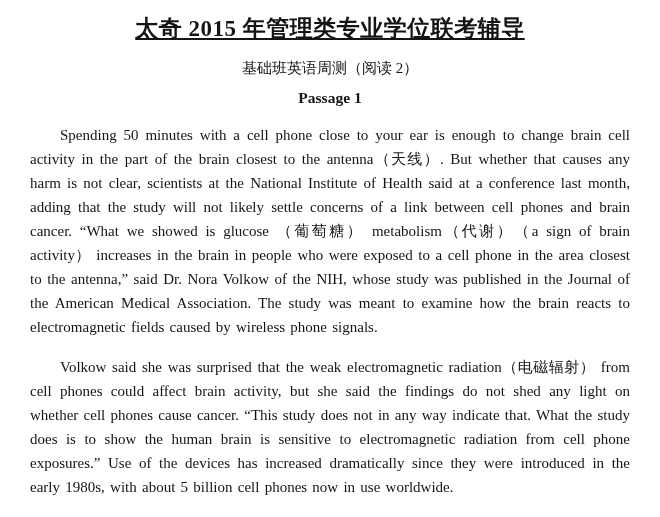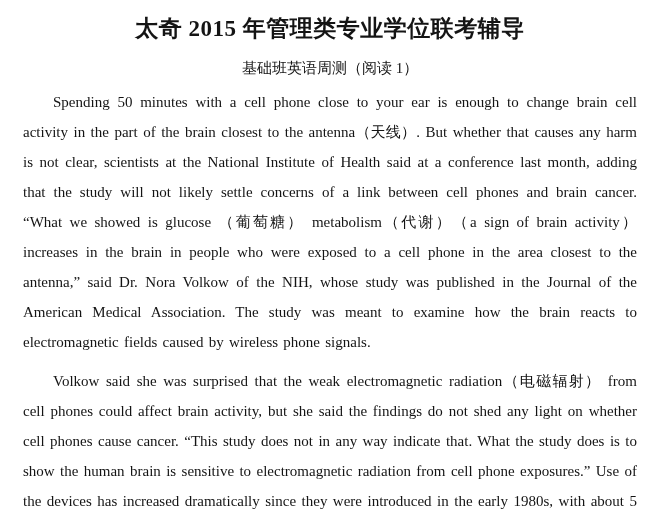--- a/index.html
+++ b/index.html
@@ -21,54 +21,56 @@
     font-family: "Liberation Serif", "DejaVu Serif", serif;
     color: #141414;
   }
   .doc-title {
     font-size: 23px;
     line-height: 30px;
     font-weight: 700;
     text-align: center;
     margin: 4px 0 0 0;
     letter-spacing: 0.5px;
+    text-decoration: underline;
   }
   .doc-subtitle {
     font-size: 15px;
     line-height: 20px;
     font-weight: 400;
     text-align: center;
     margin: 14px 0 0 0;
   }
   .passage-heading {
     font-size: 15.5px;
     line-height: 18px;
     font-weight: 700;
     text-align: center;
     margin: 11px 0 8px 0;
   }
   .body-para {
     font-size: 15px;
-    line-height: 30px;
+    line-height: 24px;
     text-align: justify;
     text-indent: 30px;
-    margin: 9px;
+    margin: 16px;
     word-spacing: 1.5px;
   }
   .body-para .bold-word {
     font-weight: 400;
   }
 </style>
 </head>
 <body>
 
 <div class="page">
 
   <h1 class="doc-title">太奇 2015 年管理类专业学位联考辅导</h1>
 
-  <h2 class="doc-subtitle">基础班英语周测（阅读 1）</h2>
+  <h2 class="doc-subtitle">基础班英语周测（阅读 2）</h2>
 
+  <h3 class="passage-heading">Passage 1</h3>
 
   <p class="body-para"><span>Spending 50 minutes with a cell phone close to your ear is enough to change brain cell activity in the part of the brain closest to the antenna（天线）. But whether that causes any harm is not clear, scientists at the National Institute of Health said at a conference last month, adding that the study will not likely settle concerns of a link between cell phones and brain cancer. “What we showed is glucose （葡萄糖） metabolism（代谢）（a sign of brain activity） increases in the brain in people who were exposed to a cell phone in the area closest to the antenna,” said Dr. Nora Volkow of the NIH, whose study was published in the Journal of the American Medical Association. The study was meant to examine how the brain reacts to electromagnetic fields caused by wireless phone signals.</span></p>
 
   <p class="body-para"><span>Volkow said she was surprised that the weak electromagnetic radiation（电磁辐射） from cell phones could affect brain activity, but she said the findings do not shed any light on whether cell phones cause cancer. “This study does not in any way indicate </span><span class="bold-word">that</span><span>. What the study does is to show the human brain is sensitive to electromagnetic radiation from cell phone exposures.” Use of the devices has increased dramatically since they were introduced in the early 1980s, with about 5 billion cell phones now in use worldwide.</span></p>
 
 </div>
 
 </body></html>

